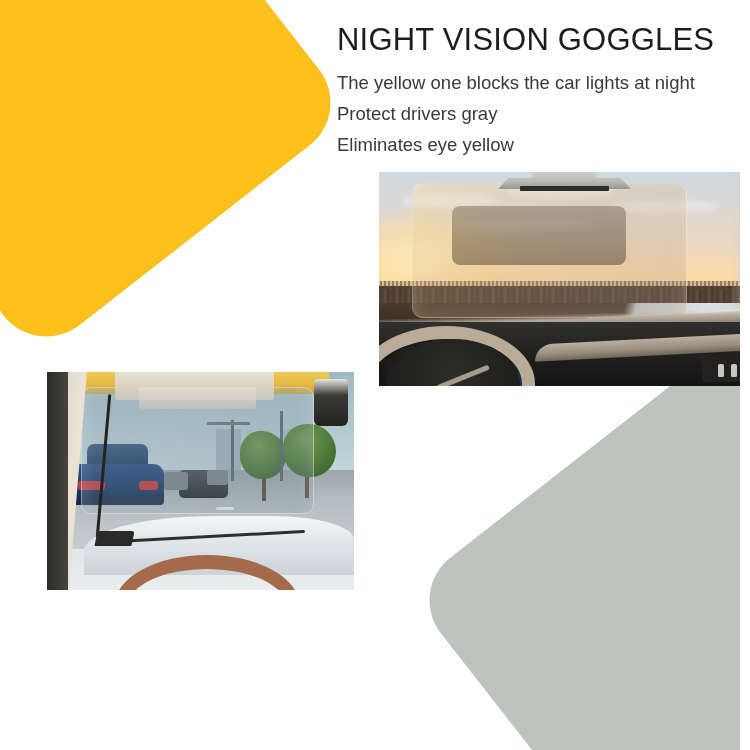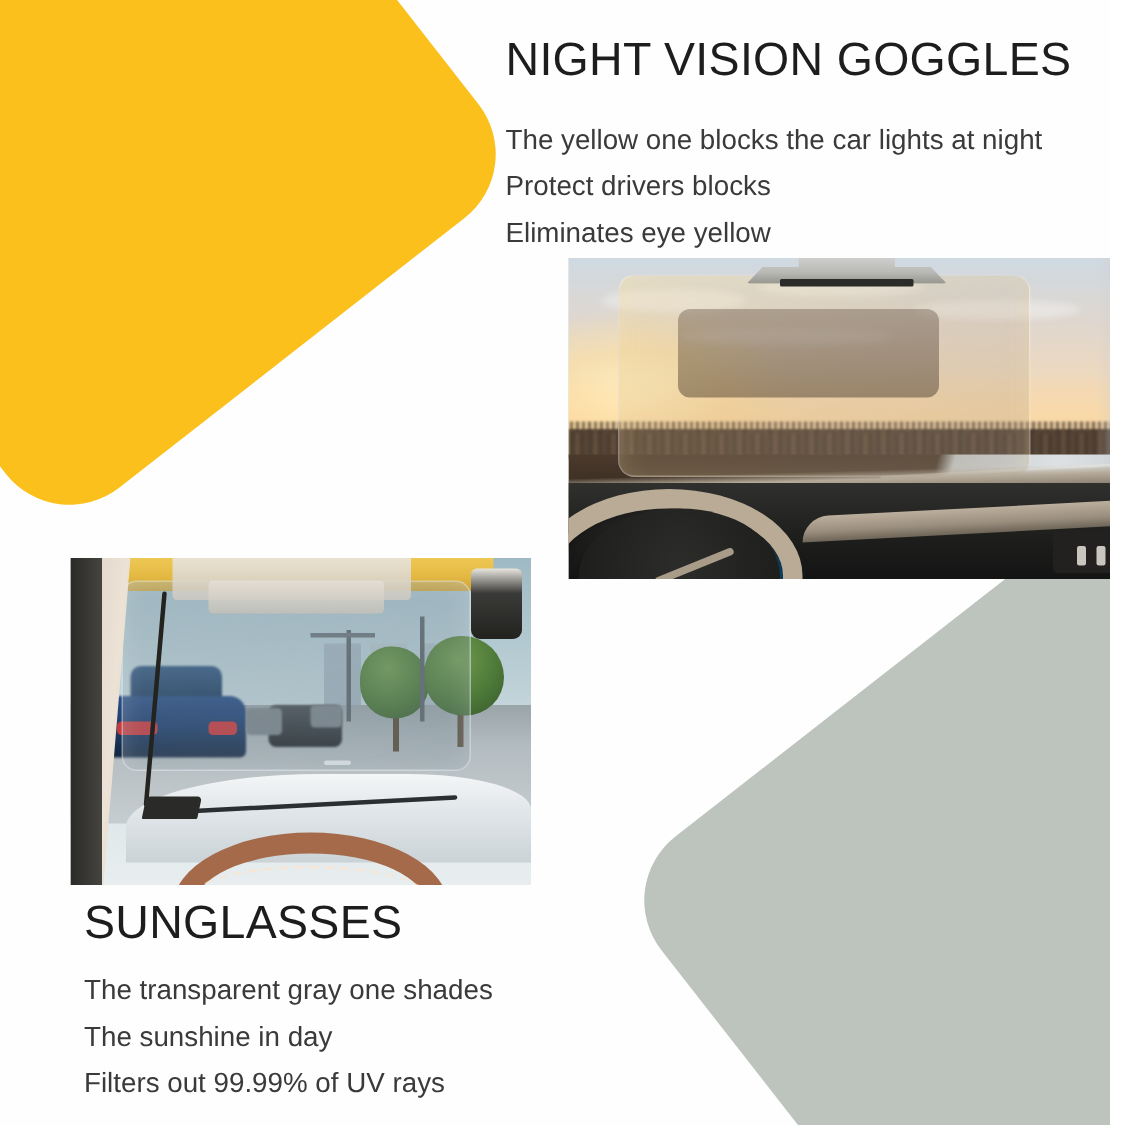--- a/index.html
+++ b/index.html
@@ -50,21 +50,21 @@
 
   .heading {
     font-size:31px;
     font-weight:400;
     letter-spacing:0.2px;
     color:#1d1d1d;
     line-height:1.12;
     white-space:nowrap;
   }
 
-  .bullets { margin-top:19px; }
+  .bullets { margin-top:9px; }
 
   .bullet-line {
     font-size:18.5px;
     font-weight:400;
     color:#3a3a3a;
     line-height:1.68;
     white-space:nowrap;
   }
 
   #block-sun .bullets { margin-top:11px; }
@@ -451,21 +451,21 @@
 <div id="canvas">
 
   <div class="lens" id="lens-yellow"></div>
 
   <div class="lens" id="lens-gray"></div>
 
   <div class="text-block" id="block-night">
     <div class="heading">NIGHT VISION GOGGLES</div>
     <div class="bullets">
       <div class="bullet-line">The yellow one blocks the car lights at night</div>
-      <div class="bullet-line">Protect drivers blocks</div>
+      <div class="bullet-line">Protect drivers gray</div>
       <div class="bullet-line">Eliminates eye yellow</div>
     </div>
   </div>
 
   <div class="photo" id="photo-night">
     <div class="scene">
 
       <div class="layer n-sky"></div>
 
       <div class="layer n-cloud" style="left:6%;top:10%;width:26%;height:7%;"></div>
@@ -546,22 +546,14 @@
       <div class="layer d-pillar-dark"></div>
       <div class="layer d-antenna"></div>
       <div class="layer d-antenna-base"></div>
 
       <div class="layer d-wheel"></div>
       <div class="layer d-wheel-stitch"></div>
 
     </div>
   </div>
 
-  <div class="text-block" id="block-sun">
-    <div class="heading">SUNGLASSES</div>
-    <div class="bullets">
-      <div class="bullet-line">The transparent gray one shades</div>
-      <div class="bullet-line">The sunshine in day</div>
-      <div class="bullet-line">Filters out 99.99% of UV rays</div>
-    </div>
-  </div>
 
 </div>
 
 </body></html>

